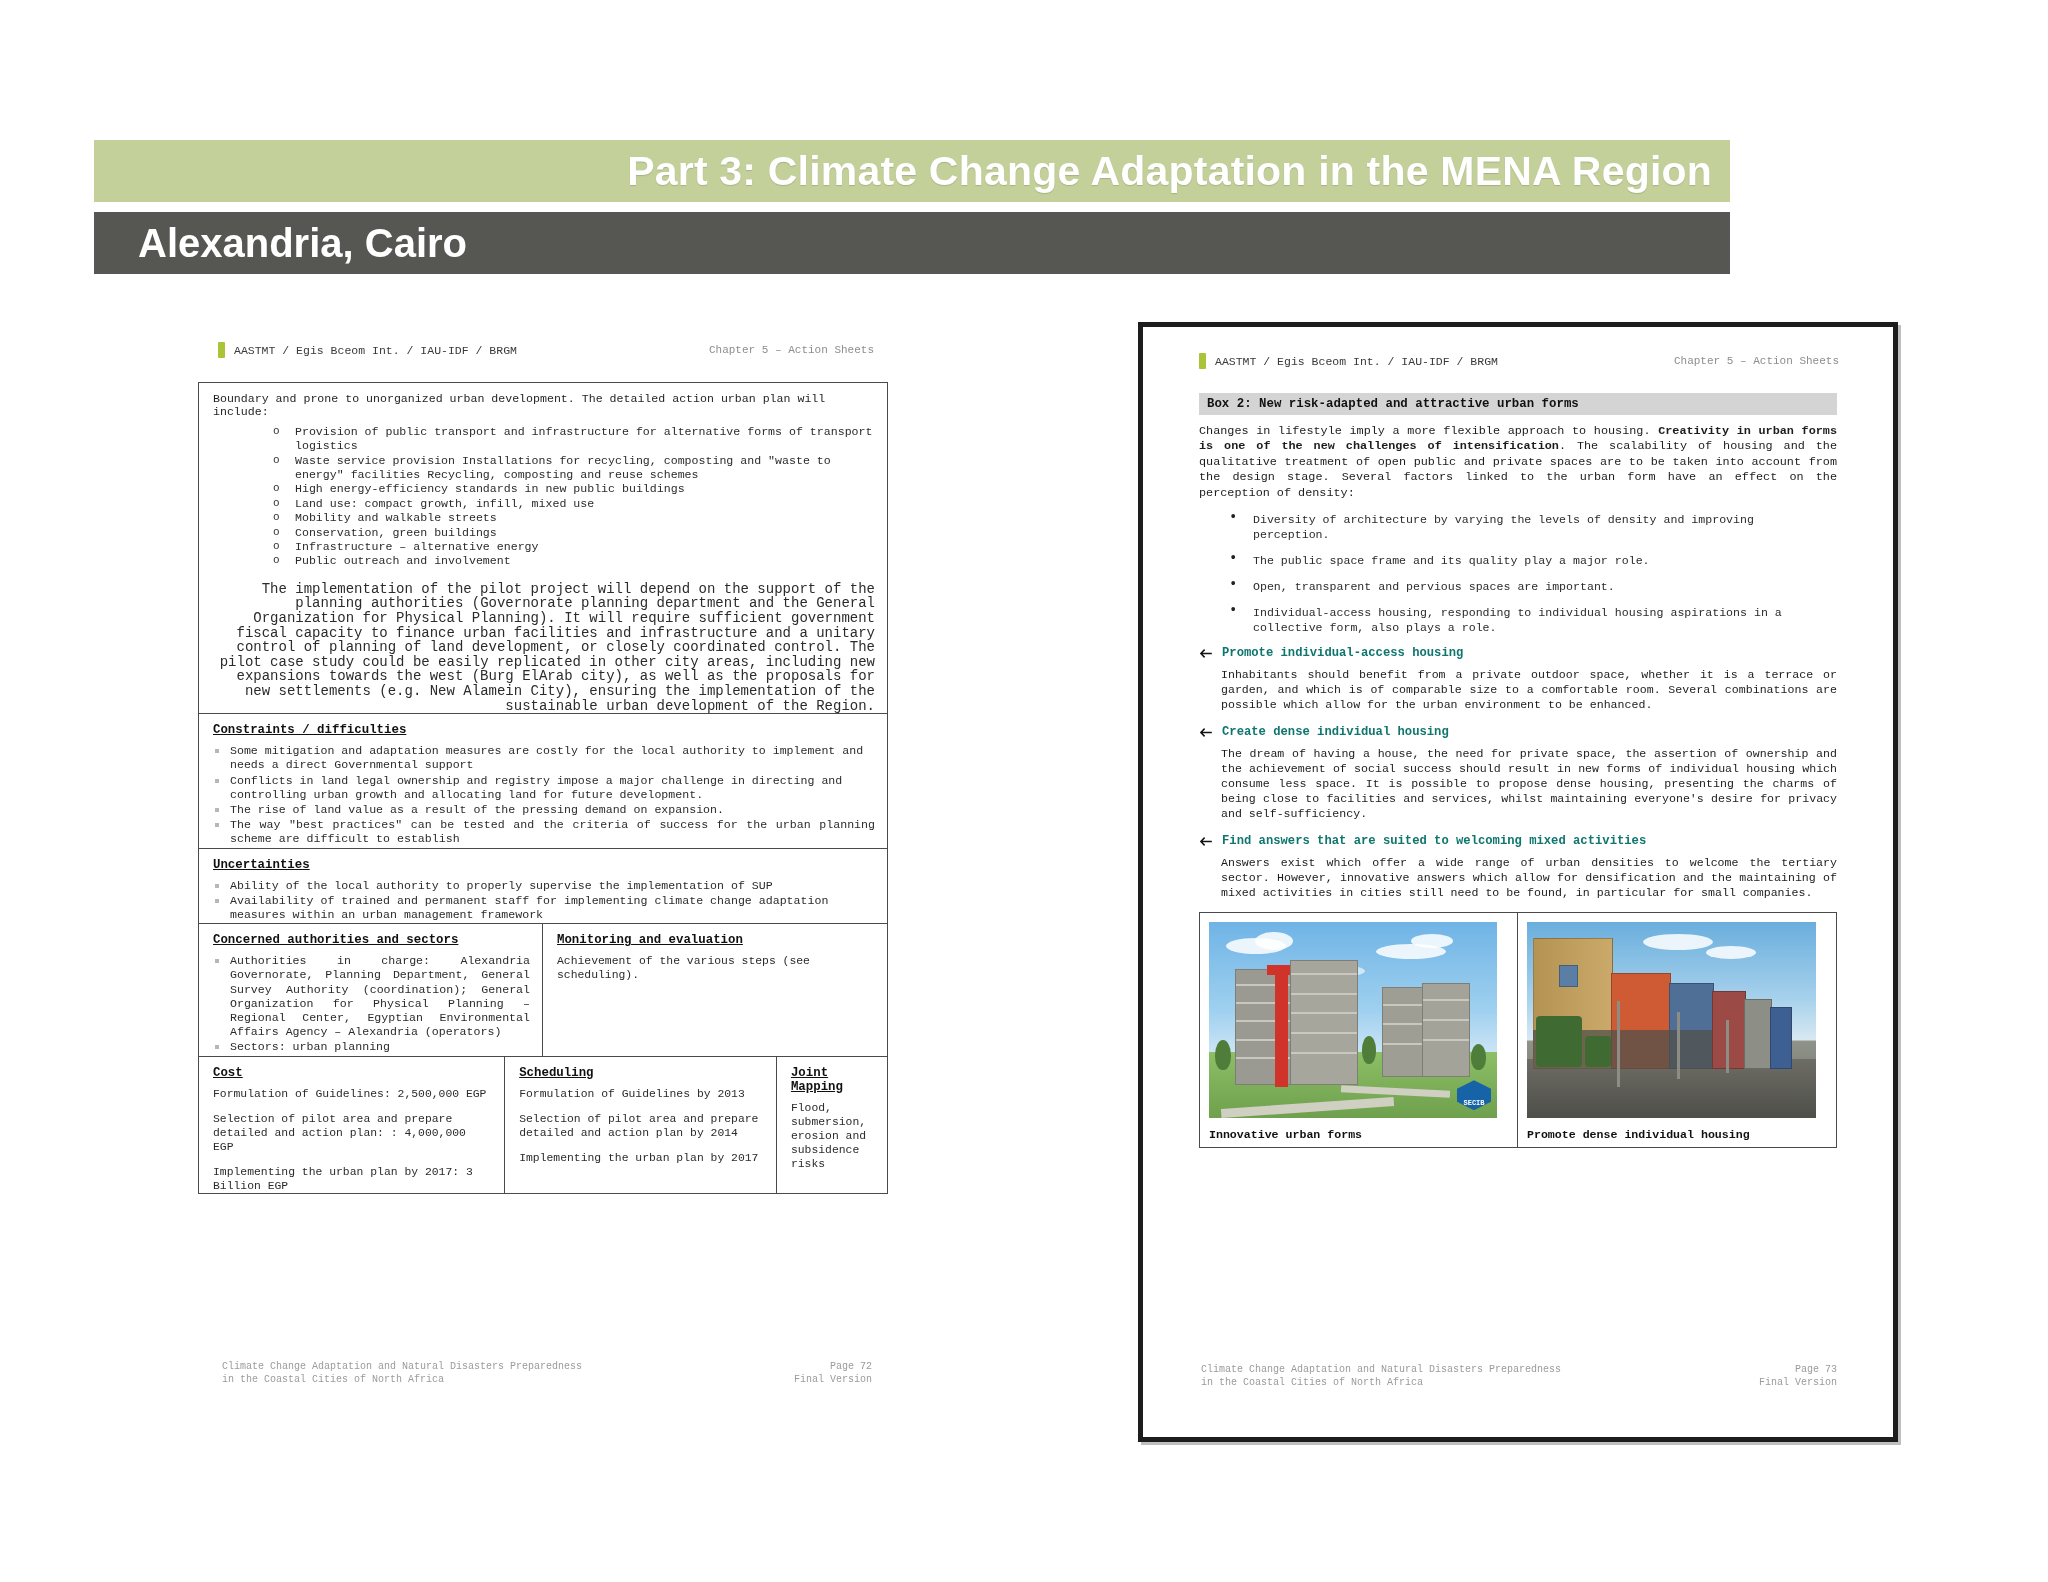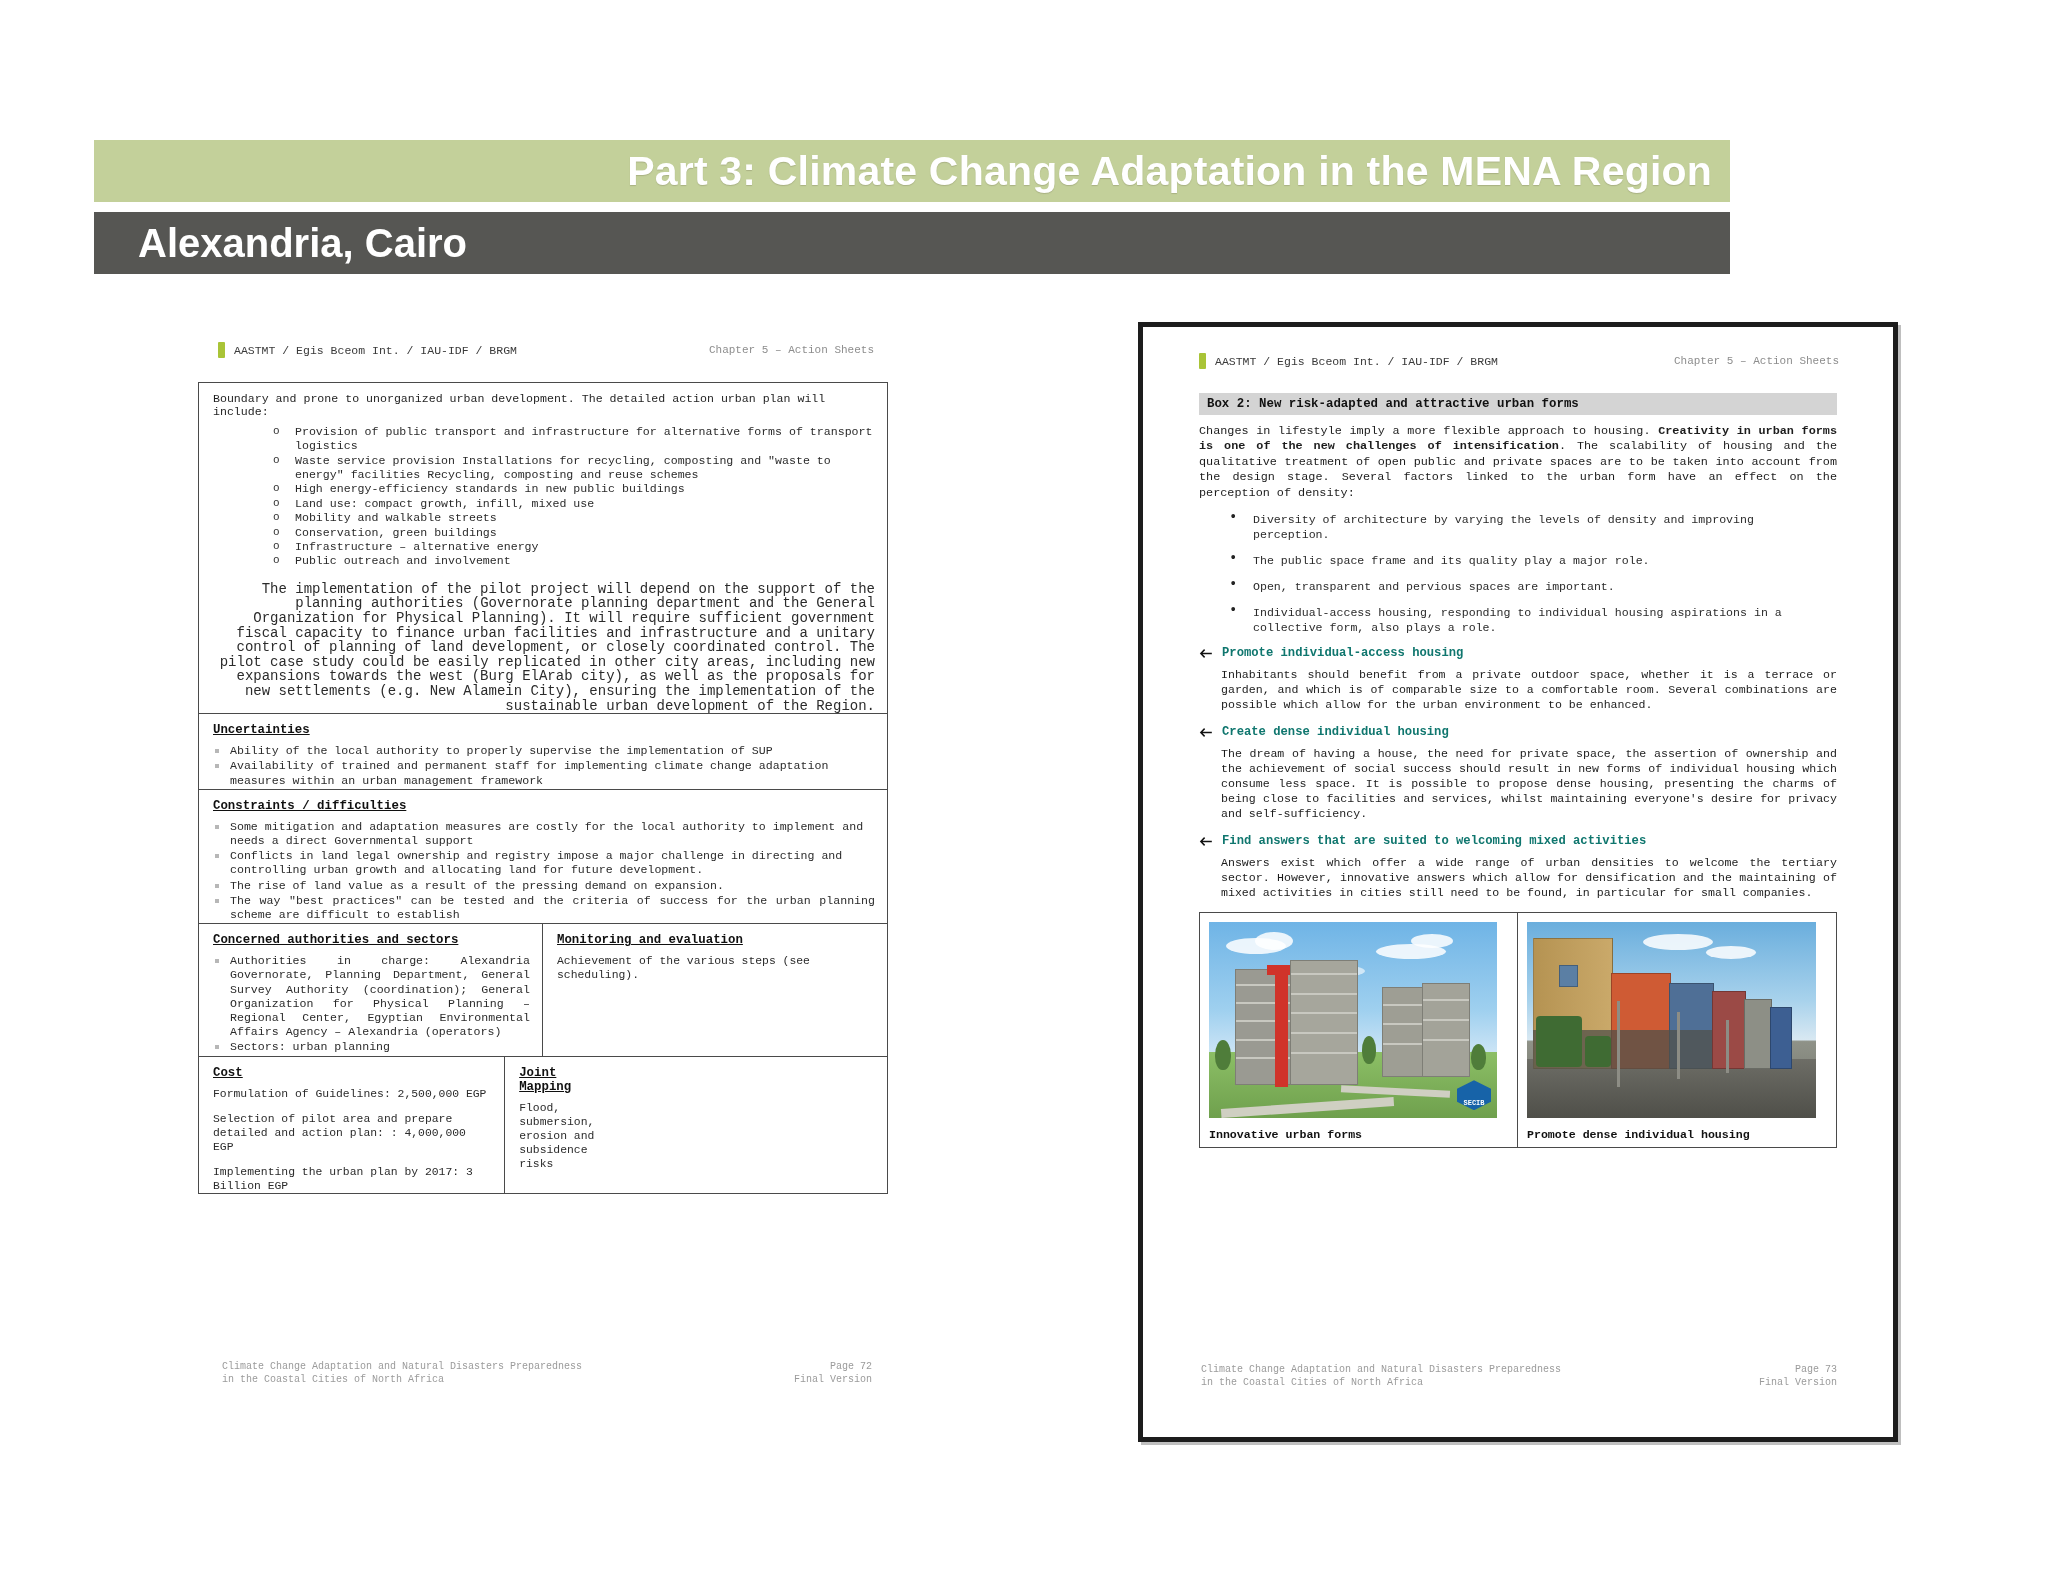--- a/index.html
+++ b/index.html
@@ -223,57 +223,63 @@
           <li>Land use: compact growth, infill, mixed use</li>
           <li>Mobility and walkable streets</li>
           <li>Conservation, green buildings</li>
           <li>Infrastructure – alternative energy</li>
           <li>Public outreach and involvement</li>
         </ul>
         <p class="para" style="margin-top:13px;">The implementation of the pilot project will depend on the support of the planning authorities (Governorate planning department and the General Organization for Physical Planning). It will require sufficient government fiscal capacity to finance urban facilities and infrastructure and a unitary control of planning of land development, or closely coordinated control. The pilot case study could be easily replicated in other city areas, including new expansions towards the west (Burg ElArab city), as well as the proposals for new settlements (e.g. New Alamein City), ensuring the implementation of the sustainable urban development of the Region.</p>
       </div>
 
       <div class="lbox lpad">
-        <div class="hdr-ul">Uncertainties</div>
-        <ul class="sq">
-          <li>Ability of the local authority to properly supervise the implementation of SUP</li>
-          <li>Availability of trained and permanent staff for implementing climate change adaptation measures within an urban management framework</li>
-        </ul>
-      </div>
-
-      <div class="lbox lpad">
         <div class="hdr-ul">Constraints / difficulties</div>
         <ul class="sq">
           <li>Some mitigation and adaptation measures are costly for the local authority to implement and needs a direct Governmental support</li>
           <li>Conflicts in land legal ownership and registry impose a major challenge in directing and controlling urban growth and allocating land for future development.</li>
           <li>The rise of land value as a result of the pressing demand on expansion.</li>
           <li class="just">The way "best practices" can be tested and the criteria of success for the urban planning scheme are difficult to establish</li>
         </ul>
       </div>
 
+      <div class="lbox lpad">
+        <div class="hdr-ul">Uncertainties</div>
+        <ul class="sq">
+          <li>Ability of the local authority to properly supervise the implementation of SUP</li>
+          <li>Availability of trained and permanent staff for implementing climate change adaptation measures within an urban management framework</li>
+        </ul>
+      </div>
+
       <div class="lbox row2">
         <div class="c1 lpad">
           <div class="hdr-ul">Concerned authorities and sectors</div>
           <ul class="sq">
             <li class="just">Authorities in charge: Alexandria Governorate, Planning Department, General Survey Authority (coordination); General Organization for Physical Planning – Regional Center, Egyptian Environmental Affairs Agency – Alexandria (operators)</li>
             <li>Sectors: urban planning</li>
           </ul>
         </div>
         <div class="c2 lpad">
           <div class="hdr-ul">Monitoring and evaluation</div>
           <div class="cell-p">Achievement of the various steps (see scheduling).</div>
         </div>
       </div>
 
       <div class="lbox row3">
         <div class="c1 lpad">
           <div class="hdr-ul">Cost</div>
           <div class="cell-p">Formulation of Guidelines: 2,500,000 EGP</div>
           <div class="cell-p">Selection of pilot area and prepare detailed and action plan: : 4,000,000 EGP</div>
           <div class="cell-p">Implementing the urban plan by 2017: 3 Billion EGP</div>
+        </div>
+        <div class="c2 lpad">
+          <div class="hdr-ul">Scheduling</div>
+          <div class="cell-p">Formulation of Guidelines by 2013</div>
+          <div class="cell-p">Selection of pilot area and prepare detailed and action plan by 2014</div>
+          <div class="cell-p">Implementing the urban plan by 2017</div>
         </div>
         <div class="c3 lpad">
           <div class="hdr-ul">Joint Mapping</div>
           <div class="cell-p">Flood, submersion, erosion and subsidence risks</div>
         </div>
       </div>
 
     </div>
 
     <div class="doc-foot" id="left-foot">

